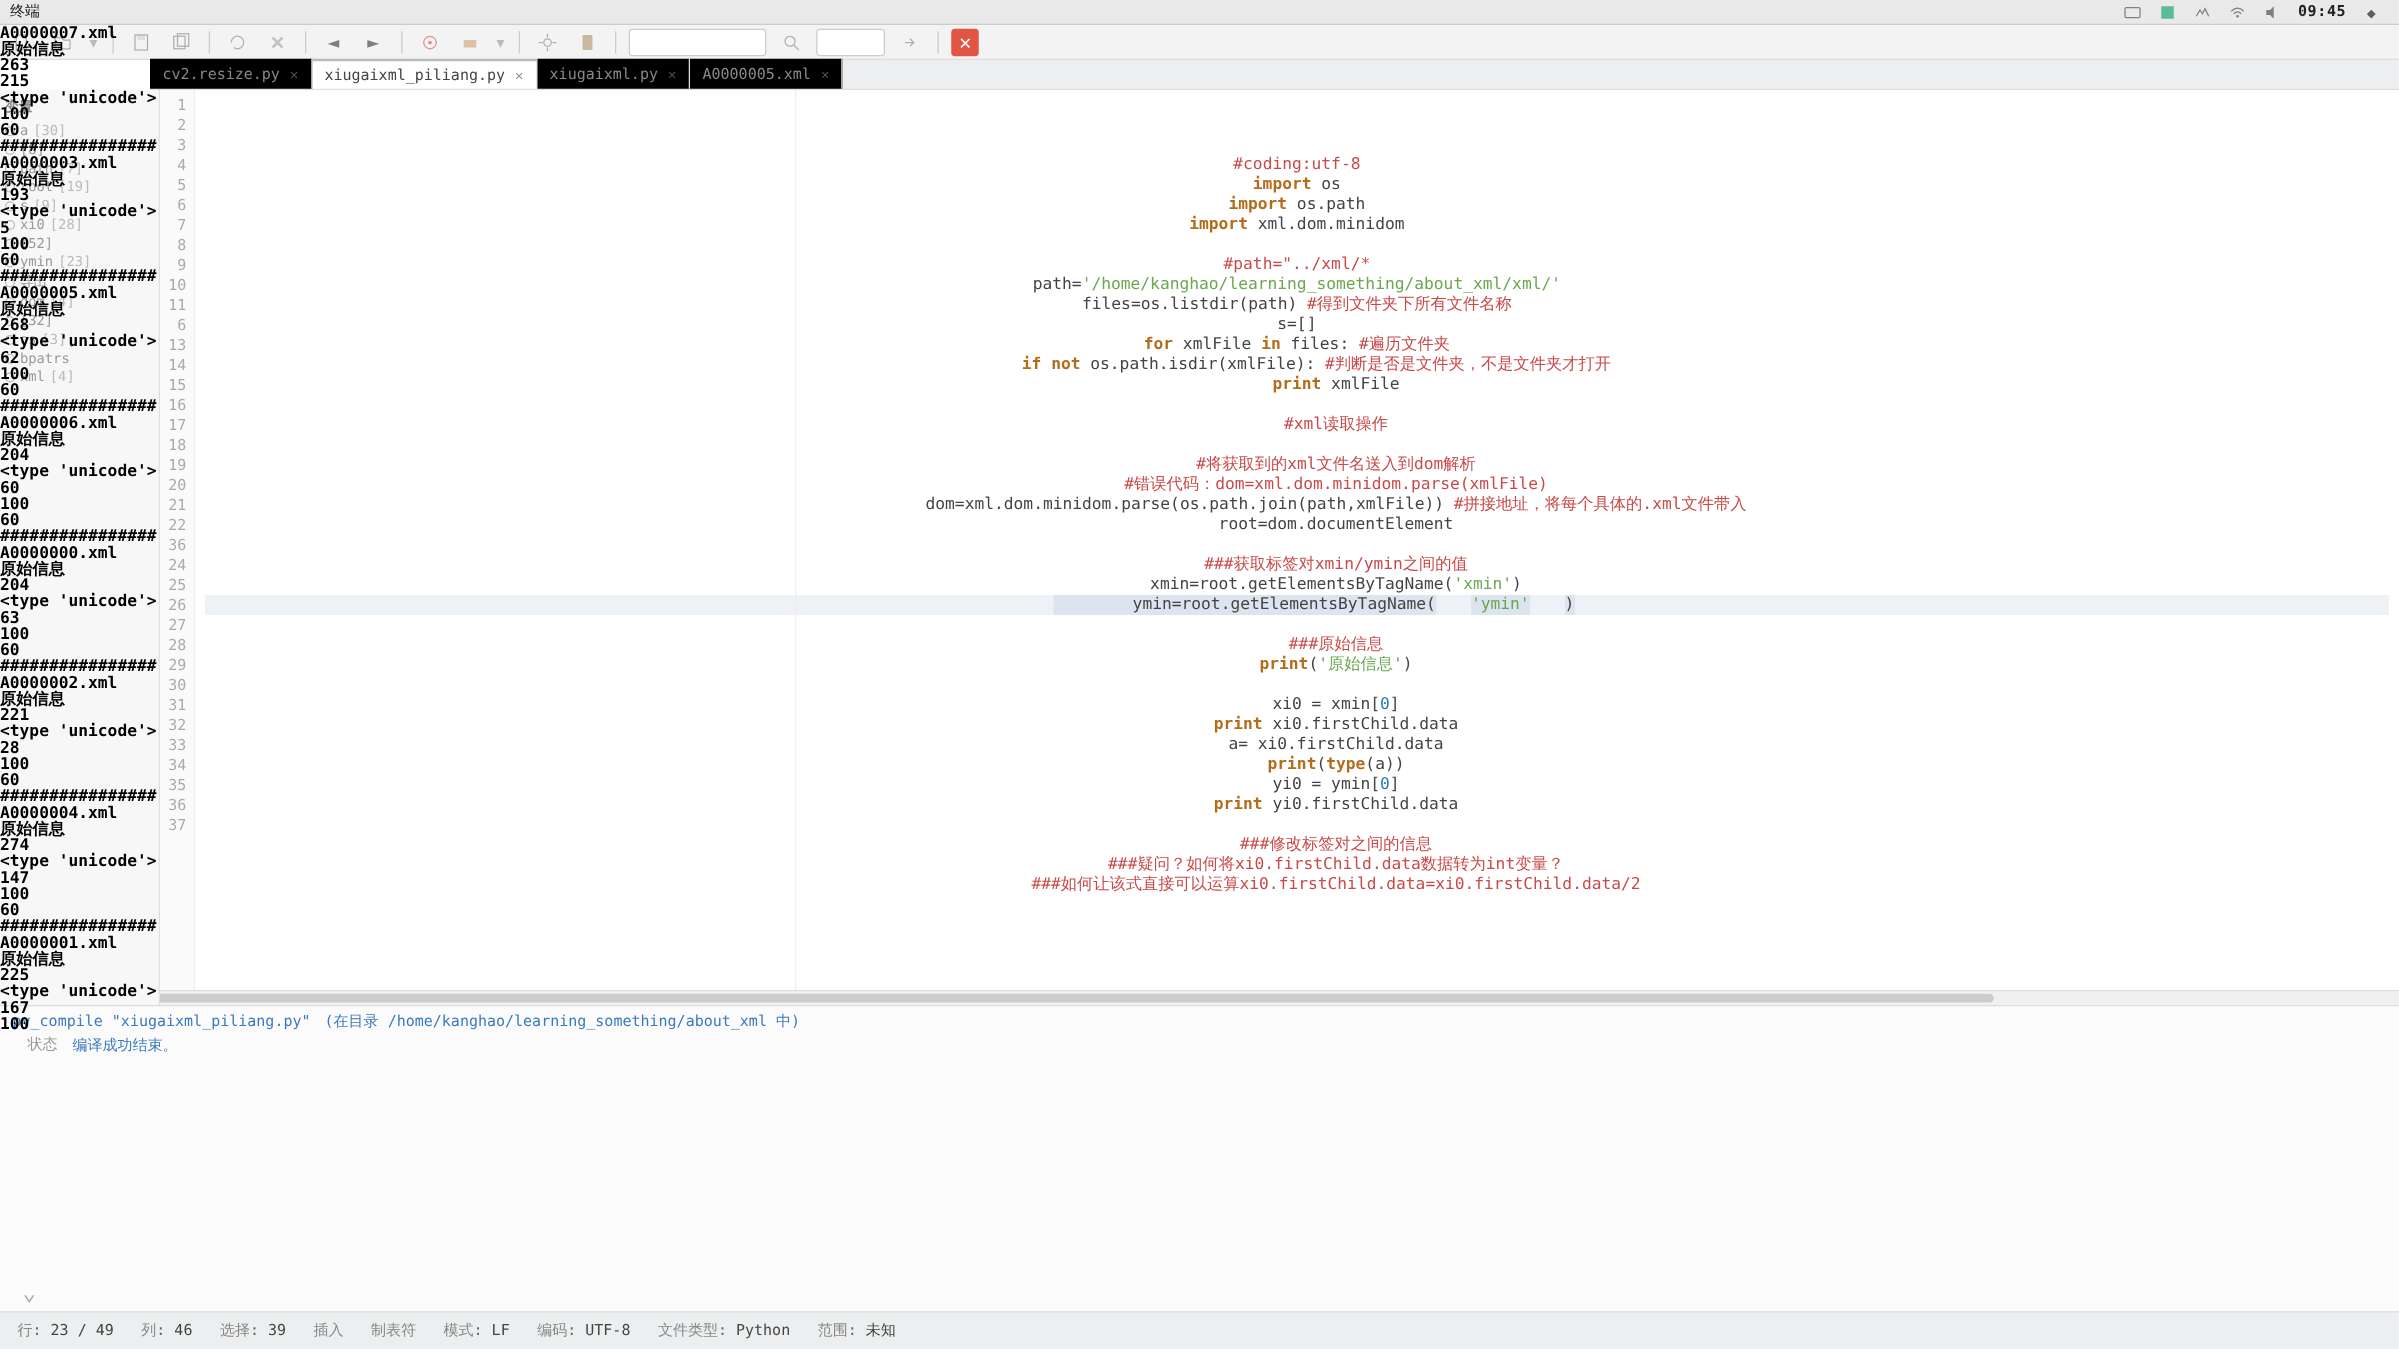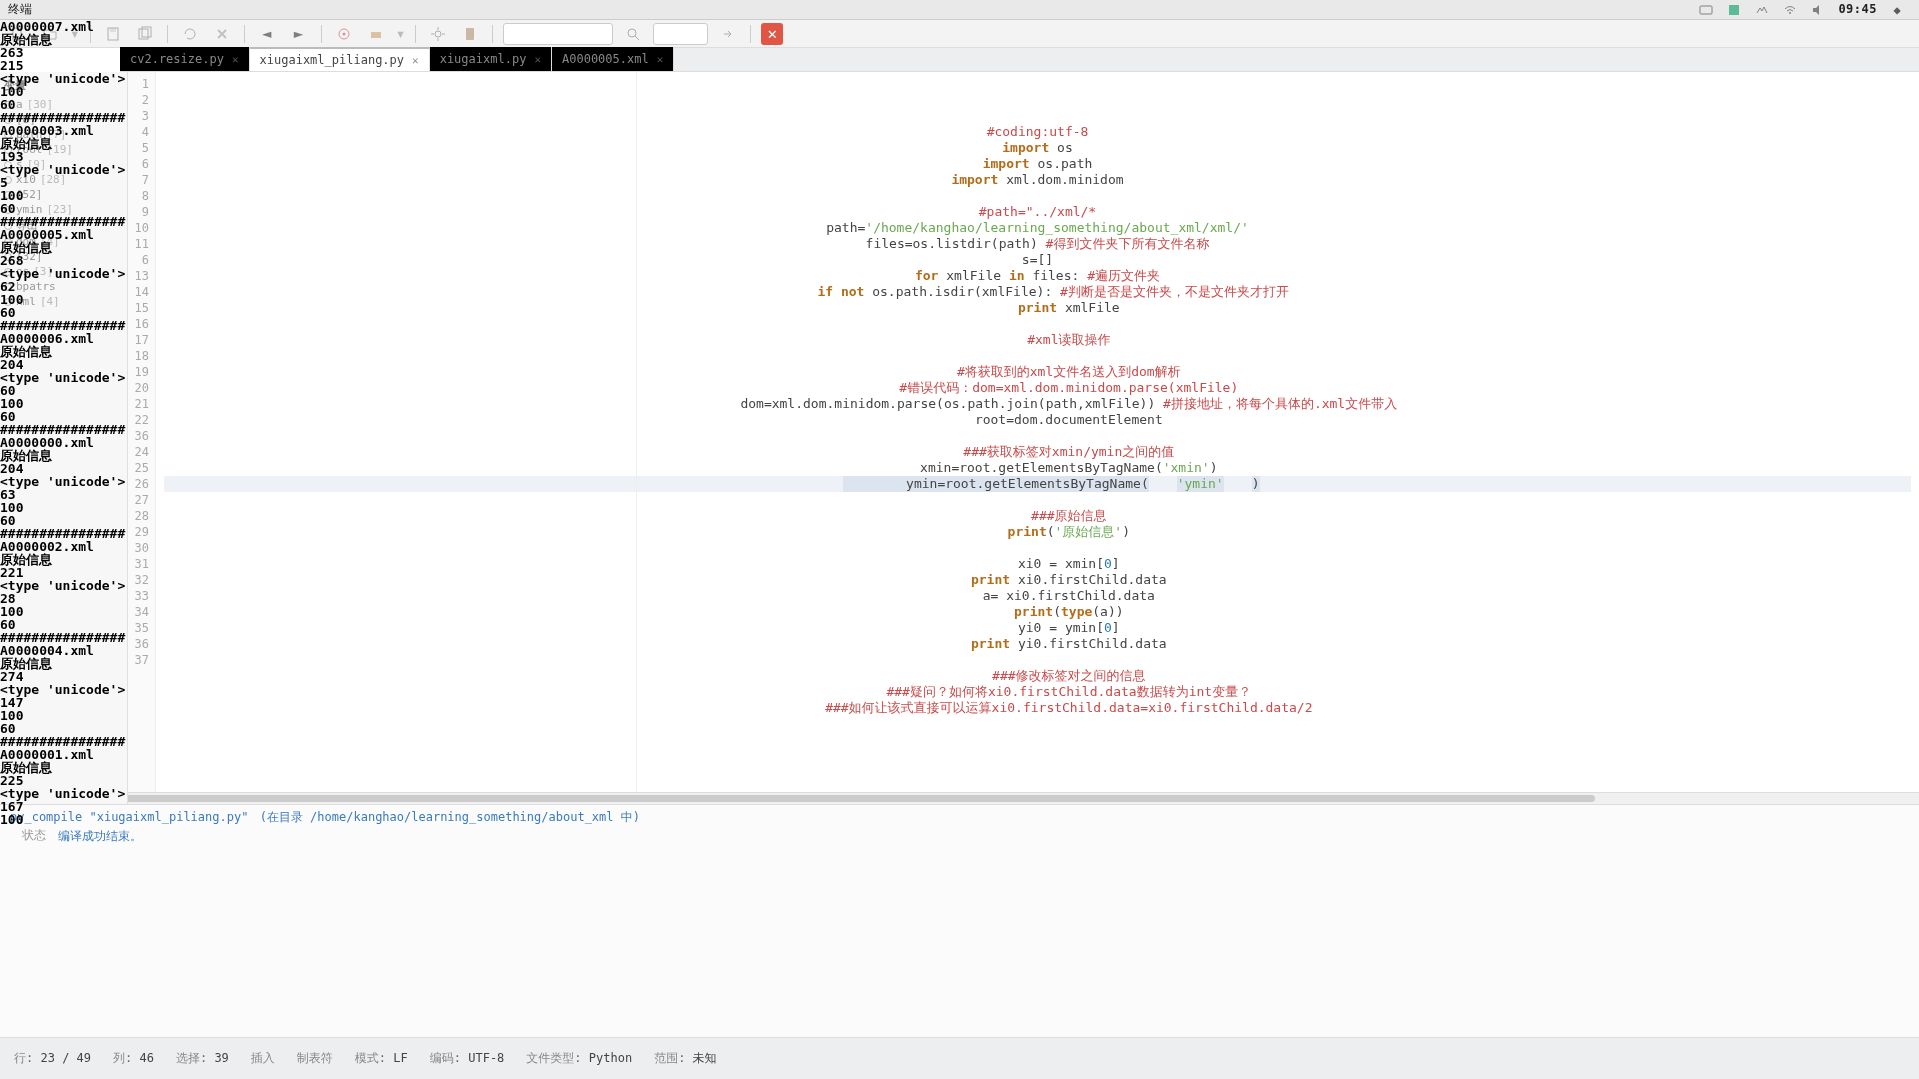--- a/index.html
+++ b/index.html
@@ -57,21 +57,21 @@
 #hscroll { position:absolute; left:120px; right:0; bottom:275px; height:12px; background:#f0f0f0; border-top:1px solid #ddd; }
 #hscroll .thumb { position:absolute; left:0; width:82%; top:2px; bottom:2px; background:#ccc; border-radius:4px; }
 
 
 #console { position:absolute; left:0; right:0; bottom:26px; height:249px; background:#fbfbfb; border-top:1px solid #ddd; font-size:12px; padding:4px 10px; color:#3a7abf; }
 #console .blk { color:#3a7abf; }
 #console .status-label { position:absolute; left:22px; top:22px; color:#999; }
 #console .arrow { position:absolute; left:18px; bottom:8px; color:#aaa; font-size:18px; }
 
 
-#statusbar { position:absolute; left:0; right:0; bottom:0; height:42px; background:#eceeef; border-top:1px solid #ddd; display:flex; align-items:center; gap:22px; padding:0 14px; font-size:12px; color:#666; }
+#statusbar { position:absolute; left:0; right:0; bottom:0; height:30px; background:#eceeef; border-top:1px solid #ddd; display:flex; align-items:center; gap:22px; padding:0 14px; font-size:12px; color:#666; }
 #statusbar .lbl { color:#888; }
 #statusbar .val { color:#444; }
 
 svg { display:block; }
 </style>
 </head>
 <body>
 
 <div id="menubar">
   <span class="left">终端</span>

